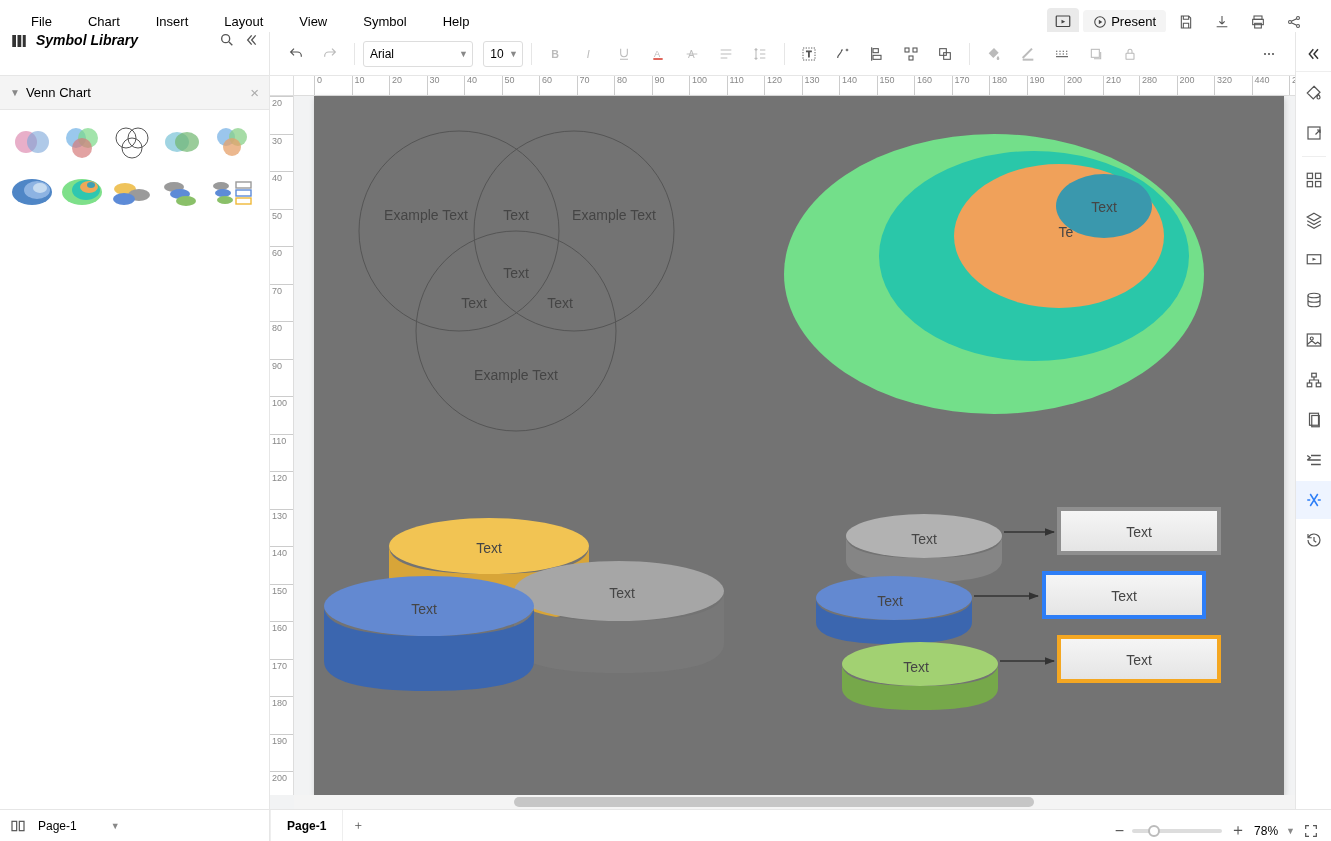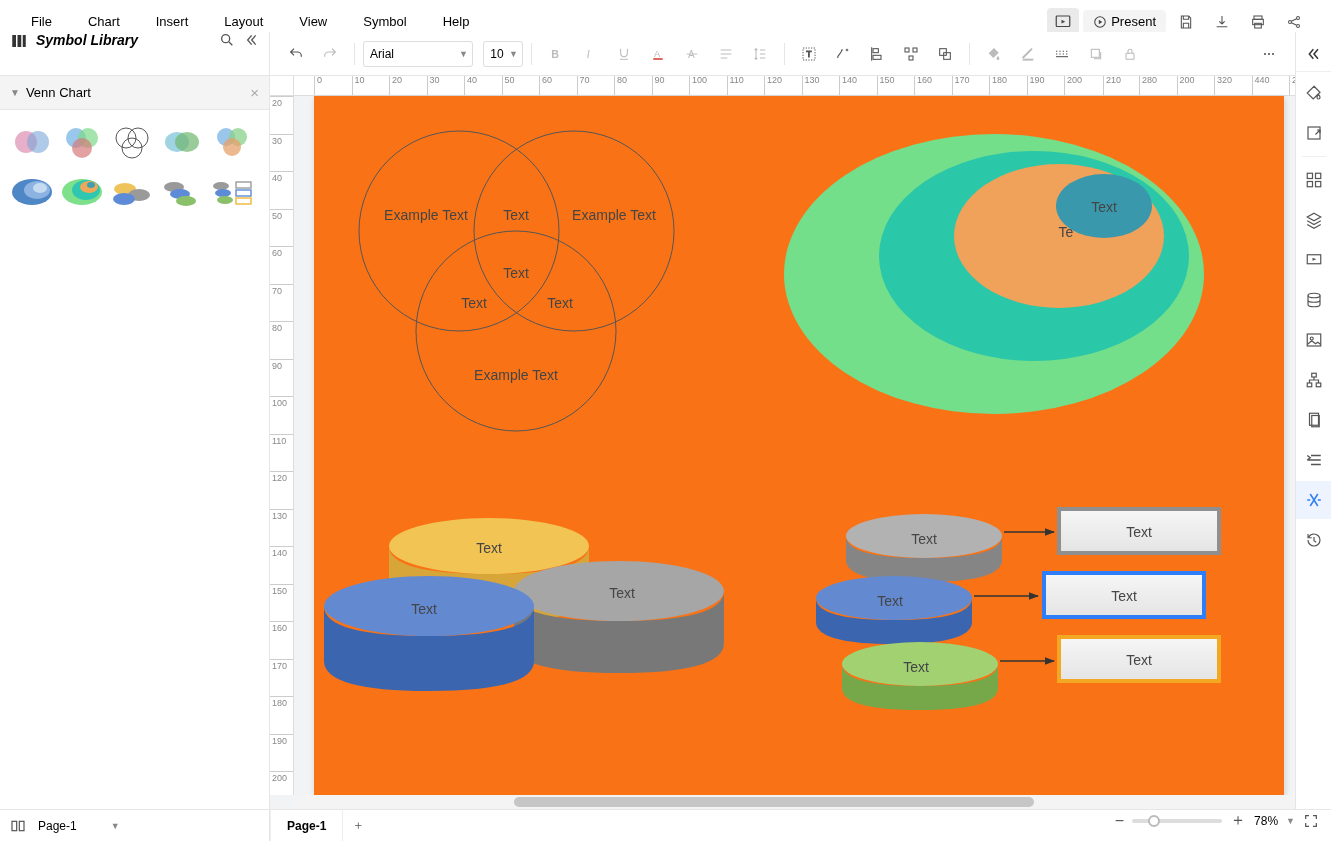--- a/index.html
+++ b/index.html
@@ -33,36 +33,36 @@
   .lib-body { padding:10px; display:flex; flex-wrap:wrap; gap:6px;}
   .lib-shape { width:44px; height:44px; display:flex; align-items:center; justify-content:center; cursor:pointer;}
 
   
   .canvas-wrap { position:absolute; top:76px; left:270px; right:36px; bottom:32px; background:#f2f3f4; overflow:hidden;}
   .ruler-h { position:absolute; top:0; left:24px; right:0; height:20px; background:#fff; border-bottom:1px solid #ddd; overflow:hidden; font-size:9px; color:#888;}
   .ruler-h .tick { position:absolute; top:0; height:20px; border-left:1px solid #ccc; padding-left:2px; line-height:8px;}
   .ruler-v { position:absolute; top:20px; left:0; width:24px; bottom:14px; background:#fff; border-right:1px solid #ddd; overflow:hidden; font-size:9px; color:#888;}
   .ruler-v .tick { position:absolute; left:0; width:24px; border-top:1px solid #ccc; padding-top:1px; padding-left:2px;}
   .ruler-corner { position:absolute; top:0; left:0; width:24px; height:20px; background:#fff; border-right:1px solid #ddd; border-bottom:1px solid #ddd;}
-  .page { position:absolute; top:20px; left:44px; width:970px; height:700px; background:#f97316; box-shadow: 1px 2px 6px rgba(0,0,0,.15);}
+  .page { position:absolute; top:20px; left:44px; width:970px; height:700px; background:#737373; box-shadow: 1px 2px 6px rgba(0,0,0,.15);}
   .scrollbar-h { position:absolute; left:24px; right:0; bottom:0; height:14px; background:#f4f4f4;}
   .scrollbar-h .thumb { position:absolute; top:2px; height:10px; border-radius:5px; background:#c6c6c6;}
 
   
   .shape-text { font-size:14px; fill:#454545; text-anchor:middle; dominant-baseline:middle;}
 
   
   .right-rail { position:absolute; top:32px; right:0; width:36px; bottom:32px; border-left:1px solid #e6e6e6; background:#fff; display:flex; flex-direction:column; align-items:center; gap:2px; padding-top:4px;}
   .right-rail .rr-collapse { width:36px; height:36px; display:flex; align-items:center; justify-content:center; cursor:pointer; border-bottom:1px solid #eee;}
   .right-rail .rr-btn { width:36px; height:38px; display:flex; align-items:center; justify-content:center; cursor:pointer; color:#555;}
   .right-rail .rr-btn.active { color:#2d7ef7; background:#eef4ff;}
   .rr-sep { height:1px; width:24px; background:#eee; margin:2px 0;}
 
   
-  .status-bar { position:absolute; left:0; right:0; bottom:0; height:32px; border-top:1px solid #e6e6e6; display:flex; align-items:flex-start; font-size:12px; background:#fff;}
+  .status-bar { position:absolute; left:0; right:0; bottom:0; height:32px; border-top:1px solid #e6e6e6; display:flex; align-items:flex-end; font-size:12px; background:#fff;}
   .status-left { display:flex; align-items:center; gap:8px; padding:0 10px; width:270px; border-right:1px solid #e6e6e6; height:100%;}
   .page-select { display:flex; align-items:center; gap:4px; padding:2px 4px;}
   .status-tabs { display:flex; align-items:center; height:100%; }
   .page-tab { padding:0 16px; height:100%; display:flex; align-items:center; font-weight:bold; border-right:1px solid #eee; border-left:1px solid #eee;}
   .add-page { width:30px; display:flex; align-items:center; justify-content:center; cursor:pointer; color:#555;}
   .status-right { margin-left:auto; display:flex; align-items:center; gap:8px; padding:0 12px;}
   .zoom-slider { width:90px; height:4px; background:#ddd; border-radius:2px; position:relative;}
   .zoom-slider .knob { position:absolute; top:-4px; width:12px; height:12px; border-radius:50%; background:#fff; border:2px solid #bbb;}
   .zoom-btn { cursor:pointer; font-size:16px; color:#555; user-select:none;}
   .zoom-pct { font-size:12px;}

